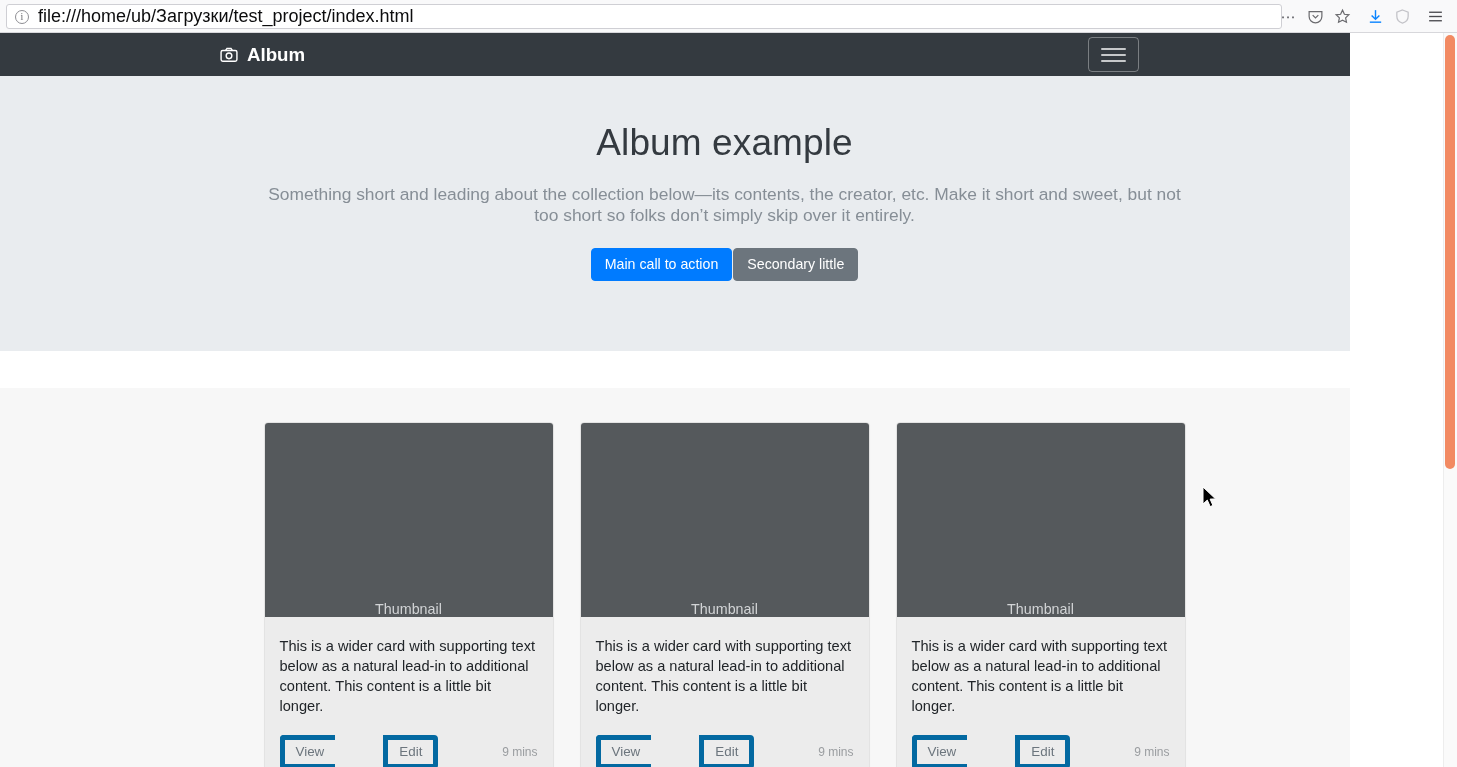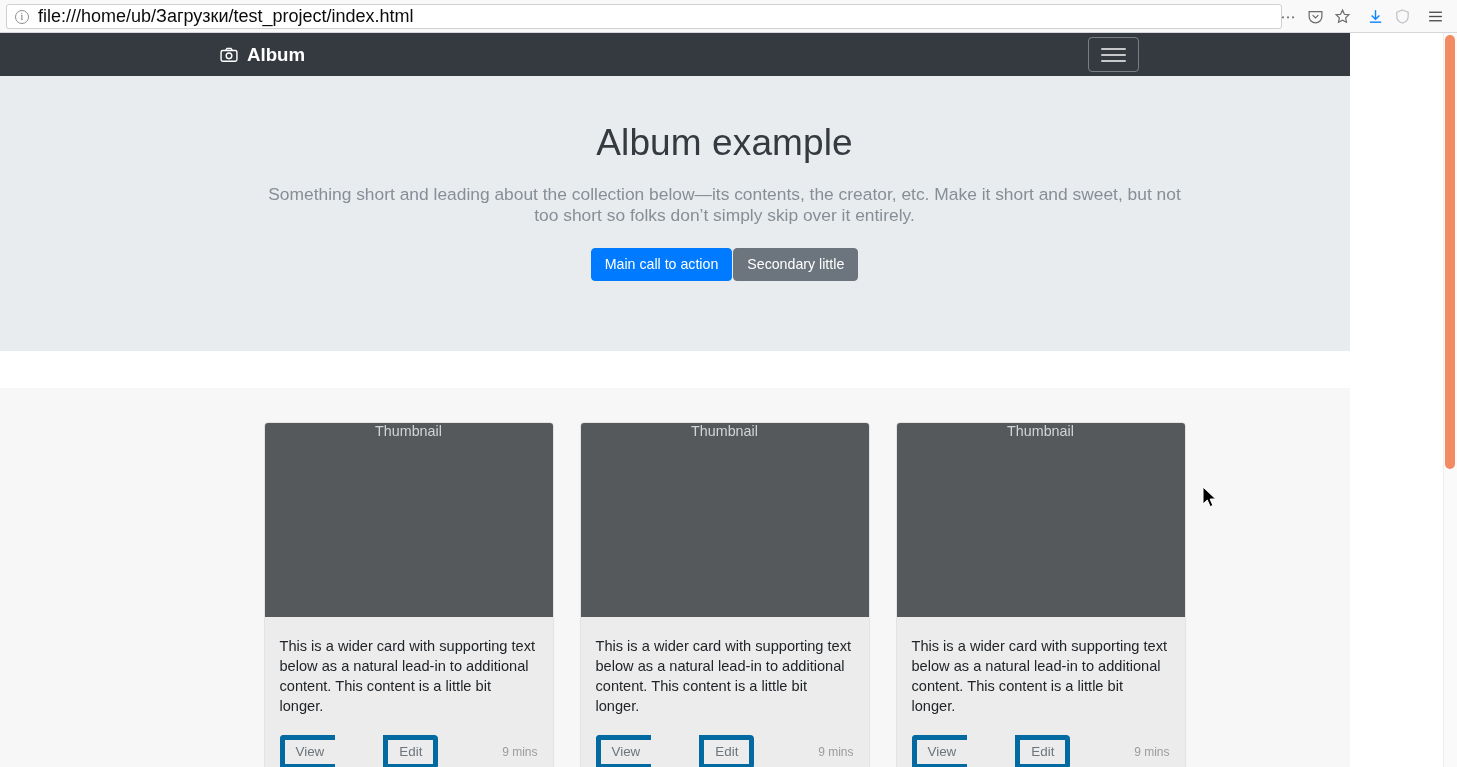--- a/index.html
+++ b/index.html
@@ -127,21 +127,21 @@
     width: 290px;
     background: #fdfdfd;
     border: 1px solid #e3e3e3;
     border-radius: 4px;
     box-shadow: 0 1px 1px rgba(0,0,0,0.06);
     overflow: hidden;
   }
   .card-img {
     height: 194px; width: 100%;
     background: #55595c;
-    display: flex; align-items: flex-start; justify-content: center;
+    display: flex; align-items: flex-end; justify-content: center;
     color: #d2d4d6; font-size: 14.3px;
   }
   .card-body { padding: 19px 15px 14px 15px; background: #ececec; }
   .card-text {
     font-size: 14.6px; line-height: 20px; color: #212529;
     margin: 0 0 19px 0;
   }
   .card-footer-row {
     display: flex; align-items: center; justify-content: space-between;
   }

